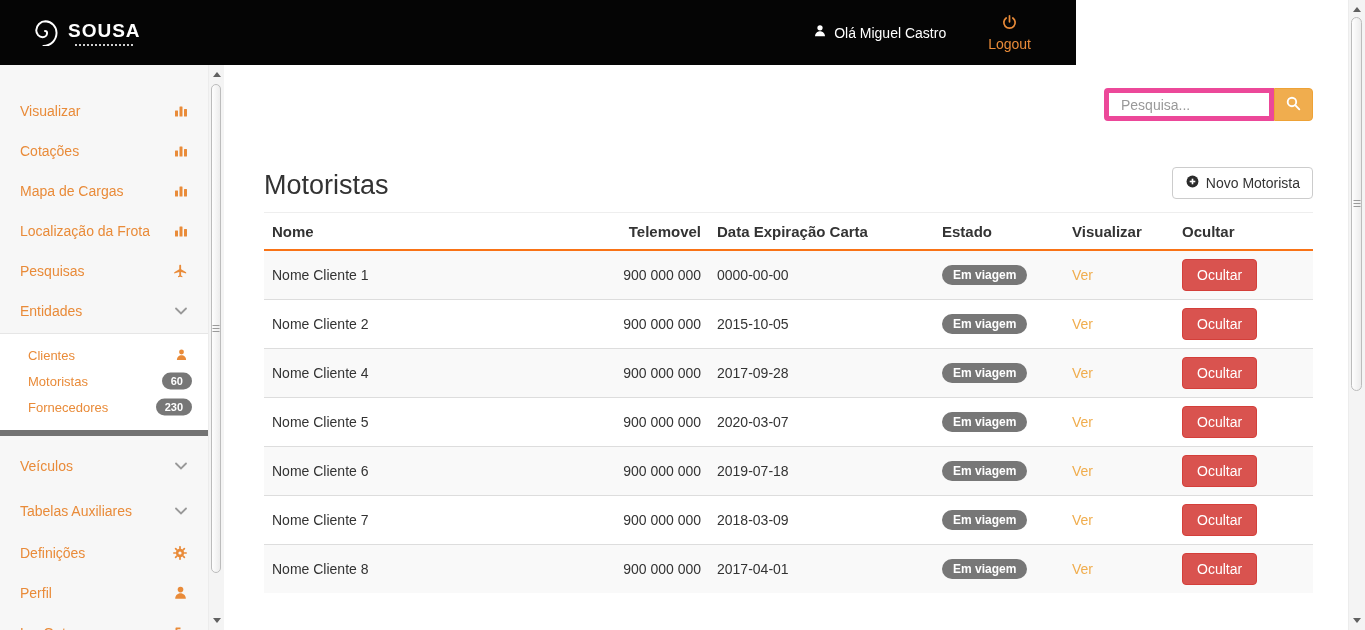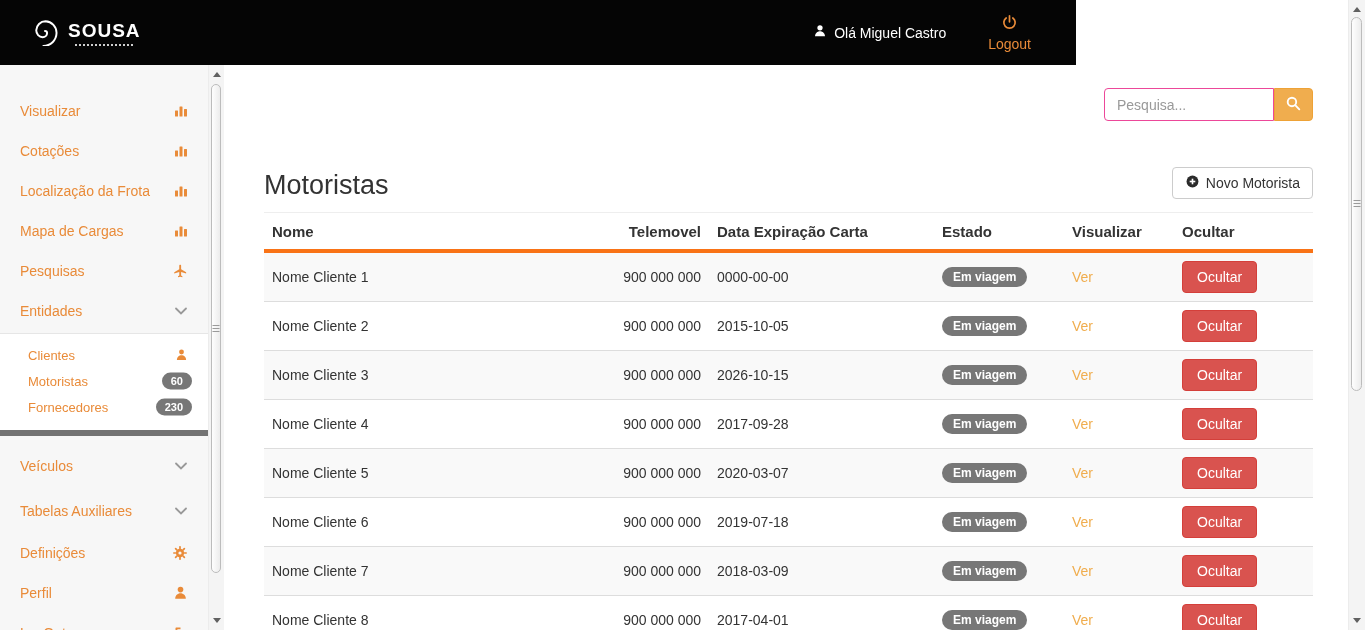--- a/index.html
+++ b/index.html
@@ -44,34 +44,34 @@
   .tri-down { width:0; height:0; border-left:4px solid transparent; border-right:4px solid transparent; border-top:5px solid #606060; }
   .sb-thumb { position:absolute; left:2px; right:3px; border:1px solid #bcbcbc; border-radius:7px;
               background:linear-gradient(to right,#fefefe,#ececec); }
   .sb-grip { position:absolute; left:50%; top:50%; transform:translate(-50%,-50%); width:7px; height:8px;
              background:repeating-linear-gradient(to bottom,#9a9a9a 0 1px,transparent 1px 3px); }
 
   
   .main { position:absolute; left:224px; top:65px; width:1124px; height:565px; background:#fff;
           padding:0 35px 0 40px; }
   .search-row { display:flex; justify-content:flex-end; margin-top:23px; }
-  .search-input { width:170px; height:33px; border:1px solid #ec4899; border-radius:4px 0 0 4px;
+  .search-input { width:170px; height:33px; border:5px solid #ec4899; border-radius:4px 0 0 4px;
                   padding:0 12px; font-size:14px; color:#555; outline:none; font-family:"Liberation Sans",sans-serif; }
   .search-input::placeholder { color:#999; }
   .search-btn { width:39px; height:33px; background:#f0ad4e; border:1px solid #eea236;
                 border-radius:0 4px 4px 0; display:flex; align-items:center; justify-content:center; cursor:pointer; }
   .title-row { display:flex; justify-content:space-between; align-items:flex-end; margin-top:46px; }
   .page-title { font-size:27px; font-weight:500; color:#333; line-height:1; }
   .new-btn { display:flex; align-items:center; gap:6px; background:#fff; border:1px solid #ccc;
              border-radius:4px; padding:6px 12px; font-size:14px; color:#333; cursor:pointer; }
   .rule { border:none; border-top:1px solid #eee; margin-top:13px; }
 
   table { width:100%; border-collapse:collapse; margin-top:0; }
   thead th { text-align:left; font-weight:bold; font-size:15px; color:#333;
-             padding:10px 8px 9px 8px; border-bottom:4px solid #f97316; }
+             padding:10px 8px 9px 8px; border-bottom:2px solid #f97316; }
   tbody td { padding:8px; height:44px; border-top:1px solid #ddd; font-size:14px; color:#333; vertical-align:middle; }
   tbody tr:first-child td { border-top:none; }
   tbody tr:nth-child(odd) { background:#f9f9f9; }
   th.col-tel, td.col-tel { text-align:right; }
   .estado-badge { display:inline-block; background:#777; color:#fff; font-size:12px; font-weight:bold;
                   padding:4px 11px; border-radius:11px; line-height:1; }
   .ver-link { color:#f0ad4e; text-decoration:none; cursor:pointer;text-align:center; }
   .danger-btn { background:#d9534f; border:1px solid #d43f3a; color:#fff; border-radius:4px;
                 padding:7px 14px; font-size:14px; cursor:pointer; font-family:"Liberation Sans",sans-serif; }
 </style>
@@ -169,29 +169,29 @@
     </div>
     <div class="nav-item">
       <span>Cotações</span>
       <span class="nav-icon">
         <svg width="14" height="13" viewBox="0 0 14 13" fill="#e98b39">
             <use href="#i-bar-chart"></use>
           </svg>
         </span>
     </div>
     <div class="nav-item">
-      <span>Localização da Frota</span>
+      <span>Mapa de Cargas</span>
       <span class="nav-icon">
         <svg width="14" height="13" viewBox="0 0 14 13" fill="#e98b39">
             <use href="#i-bar-chart"></use>
           </svg>
         </span>
     </div>
     <div class="nav-item">
-      <span>Mapa de Cargas</span>
+      <span>Localização da Frota</span>
       <span class="nav-icon">
         <svg width="14" height="13" viewBox="0 0 14 13" fill="#e98b39">
             <use href="#i-bar-chart"></use>
           </svg>
         </span>
     </div>
     <div class="nav-item">
       <span>Pesquisas</span>
       <span class="nav-icon">
         <svg width="15" height="15" viewBox="0 0 24 24" fill="#e98b39">
@@ -339,28 +339,20 @@
 
   <tr>
     <td>Nome Cliente 2</td>
     <td class="col-tel">900 000 000</td>
     <td>2015-10-05</td>
     <td><span class="estado-badge">Em viagem</span></td>
     <td><a class="ver-link">Ver</a></td>
     <td><button class="danger-btn">Ocultar</button></td>
   </tr>
 
-  <tr>
-    <td>Nome Cliente 3</td>
-    <td class="col-tel">900 000 000</td>
-    <td>2026-10-15</td>
-    <td><span class="estado-badge">Em viagem</span></td>
-    <td><a class="ver-link">Ver</a></td>
-    <td><button class="danger-btn">Ocultar</button></td>
-  </tr>
 
   <tr>
     <td>Nome Cliente 4</td>
     <td class="col-tel">900 000 000</td>
     <td>2017-09-28</td>
     <td><span class="estado-badge">Em viagem</span></td>
     <td><a class="ver-link">Ver</a></td>
     <td><button class="danger-btn">Ocultar</button></td>
   </tr>
 

